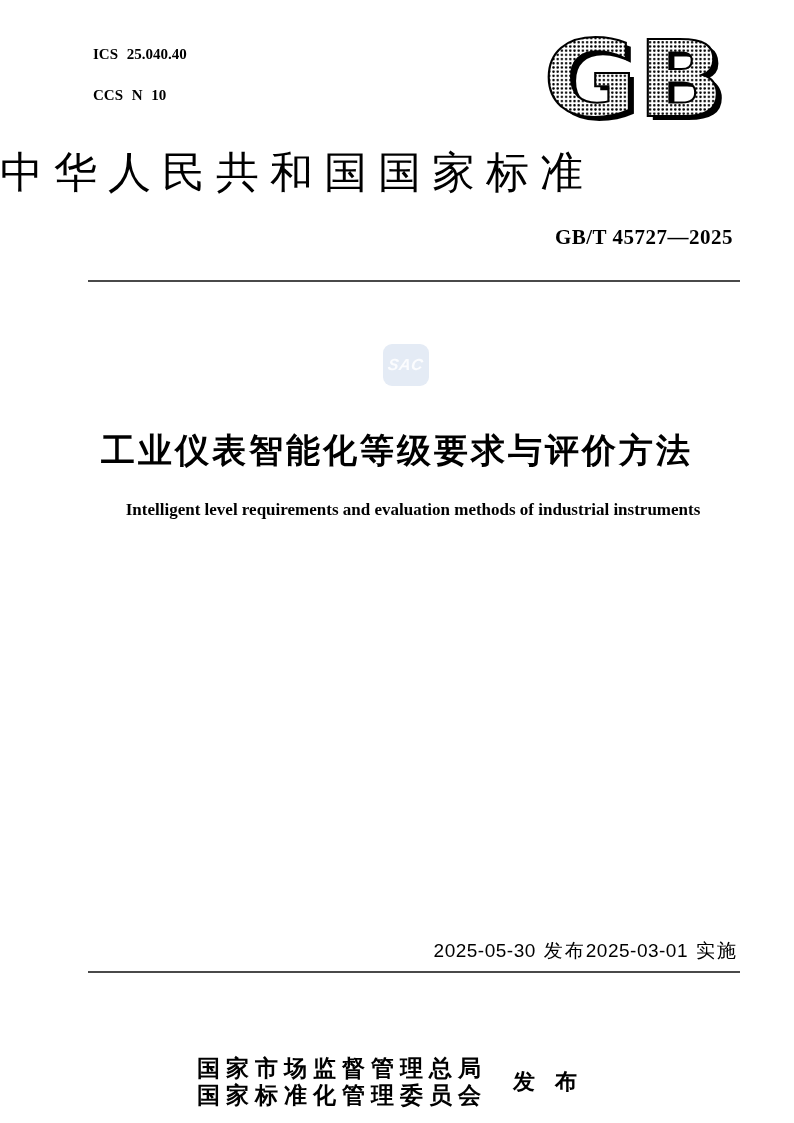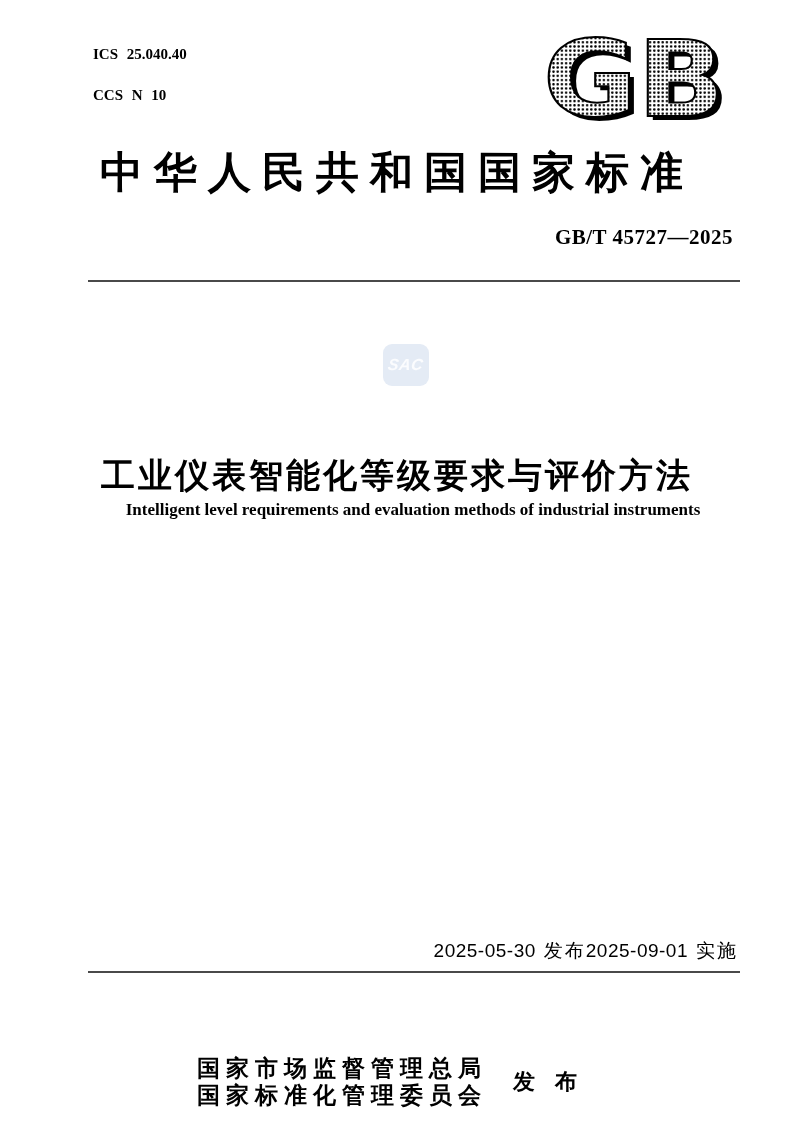--- a/index.html
+++ b/index.html
@@ -13,21 +13,21 @@
   .ics-block {
     position:absolute; left:93px; top:44px;
     font-size:15px; font-weight:bold; line-height:1.35;
     word-spacing:5px; white-space:pre;
   }
   
   .gb-logo { position:absolute; top:36px; right:61px; width:190px; height:88px; }
   
   .main-title {
     position:absolute; top:144px; left:0; right:0;
-    text-align:center; font-size:43px; font-weight:bold;
+    text-align:left; font-size:43px; font-weight:normal;
     letter-spacing:11px; white-space:nowrap;
     font-family:"Liberation Serif", serif;
   }
   
   .std-number {
     position:absolute; top:225px; right:61px;
     font-size:21px; font-weight:bold; letter-spacing:0.5px;
     font-family:"Liberation Serif", serif;
     text-align:right;
   }
@@ -42,21 +42,21 @@
   }
   .watermark span {
     color:#fbfcfe; font-family:"Liberation Sans", sans-serif;
     font-weight:bold; font-style:italic; font-size:16px; letter-spacing:0.5px;
     transform:skewX(-8deg);
   }
   
   .doc-title-zh {
     position:absolute; top:428px; left:0; right:0; text-align:center;
     font-family:"Liberation Sans", sans-serif; font-weight:bold;
-    font-size:34px; letter-spacing:3px; white-space:nowrap;margin-top:25px;
+    font-size:34px; letter-spacing:3px; white-space:nowrap;
   }
   .doc-title-en {
     position:absolute; top:500px; left:0; right:0; text-align:center;
     font-family:"Liberation Serif", serif; font-weight:bold; font-size:17px;padding-left:32px;
   }
   
   .dates-row {
     position:absolute; left:93px; right:56px; top:938px;
     display:flex; justify-content:flex-end;
     font-family:Liberation Sans, sans-serif; font-size:19px;
@@ -108,21 +108,21 @@
   </div>
 
   <div class="doc-title-zh">工业仪表智能化等级要求与评价方法</div>
   <div class="doc-title-en">Intelligent level requirements and evaluation methods of industrial instruments</div>
 
   <div class="dates-row">
     <div>
       <span class="date">2025-05-30</span><span class="dlabel">发布</span>
     </div>
     <div>
-      <span class="date">2025-09-01</span><span class="dlabel">实施</span>
+      <span class="date">2025-03-01</span><span class="dlabel">实施</span>
     </div>
   </div>
 
   <div class="rule rule-bottom"></div>
 
   <div class="publisher-block">
     <div class="publisher-lines">
       <div>国家市场监督管理总局</div>
       <div>国家标准化管理委员会</div>
     </div>

